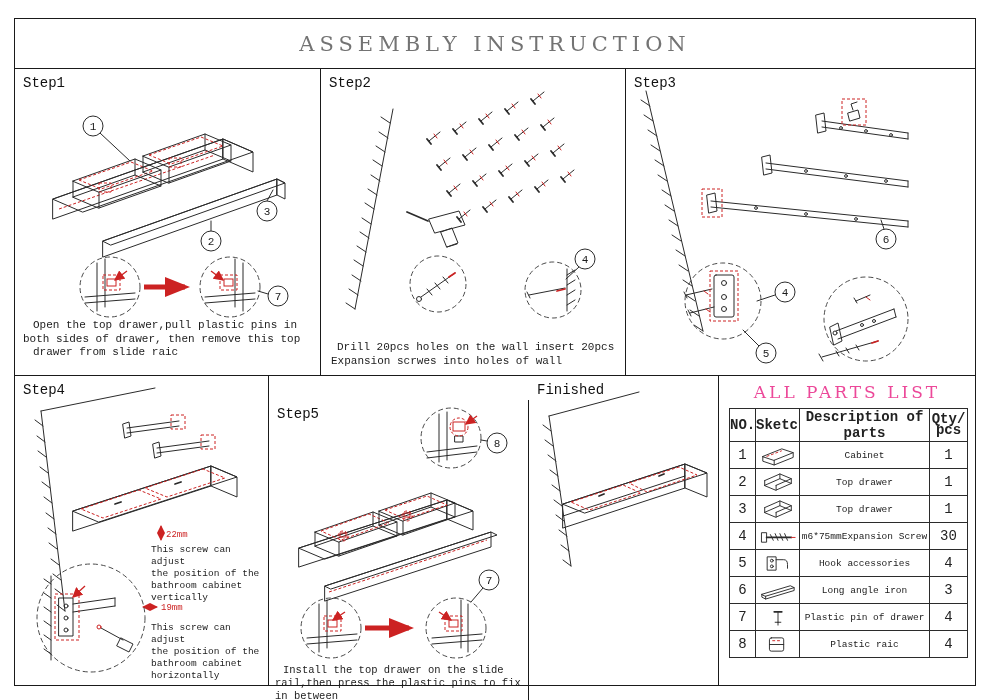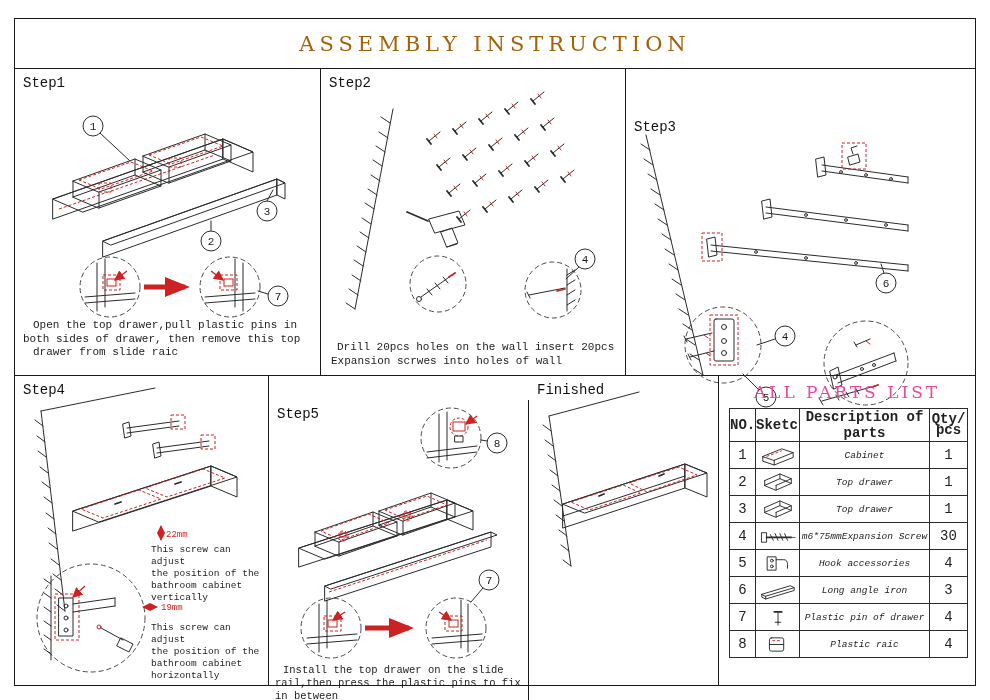--- a/index.html
+++ b/index.html
@@ -1,27 +1,27 @@
 <!DOCTYPE html>
 <html><head>
 <meta charset="utf-8">
 <style>
   html,body{margin:0;padding:0;background:#fff;}
   *{box-sizing:border-box;}
   body{font-family:"Liberation Mono","DejaVu Sans Mono",monospace;color:#222;}
   .page{position:relative;width:990px;height:700px;background:#fff;overflow:hidden;}
   .sheet{position:absolute;left:14px;top:18px;width:962px;height:668px;border:1px solid #1a1a1a;display:flex;flex-direction:column;}
   .title-bar{height:50px;border-bottom:1px solid #1a1a1a;display:flex;align-items:center;justify-content:center;}
-  .title{font-family:"DejaVu Serif","Liberation Serif",serif;font-size:21px;letter-spacing:5px;color:#a16207;}
+  .title{font-family:"DejaVu Serif","Liberation Serif",serif;font-size:21px;letter-spacing:5px;color:#737373;}
   .row{display:flex;}
   .row.top{height:307px;border-bottom:1px solid #1a1a1a;}
   .row.bottom{height:309px;}
   .panel{position:relative;height:100%;overflow:hidden;border-right:1px solid #1a1a1a;}
   .panel.last{border-right:none;}
-  .p-step1{width:306px;} .p-step2{width:305px;} .p-step3{flex:1;margin-top:44px;}
+  .p-step1{width:306px;} .p-step2{width:305px;} .p-step3{flex:1;}
   .p-step4{width:254px;} .p-step5{width:260px;margin-top:24px;} .p-finished{width:190px;} .p-parts{flex:1;}
   .step-label{position:absolute;top:6px;left:8px;font-size:14px;color:#111;z-index:3;}
   .panel svg.draw{position:absolute;left:0;top:0;}
   .caption{position:absolute;font-size:11px;line-height:13.5px;color:#1c1c1c;z-index:3;}
   .caption.small{font-size:10.5px;line-height:13px;}
   .note{position:absolute;font-size:9.5px;line-height:12px;color:#1c1c1c;z-index:3;}
   
   .ln{fill:none;stroke:#2b2b2b;stroke-width:1;stroke-linecap:round;stroke-linejoin:round;}
   .ln2{fill:none;stroke:#2b2b2b;stroke-width:1.8;stroke-linecap:round;}
   .rd{fill:none;stroke:#cc2222;stroke-width:1;stroke-linecap:round;}
@@ -35,21 +35,21 @@
   .callout-num{font-family:"Liberation Mono","DejaVu Sans Mono",monospace;font-size:11px;text-anchor:middle;fill:#1c1c1c;}
   .dimtext{font-family:"Liberation Mono","DejaVu Sans Mono",monospace;font-size:9px;fill:#cc2222;}
   
   .parts-title{position:absolute;top:6px;left:0;width:100%;text-align:center;font-family:"DejaVu Serif","Liberation Serif",serif;font-size:17px;letter-spacing:3px;color:#ec4899;}
   .parts-table{position:absolute;left:10px;top:32px;width:238px;border-collapse:collapse;table-layout:fixed;}
   .parts-table th,.parts-table td{border:1px solid #2b2b2b;font-size:14px;text-align:center;vertical-align:middle;padding:0;overflow:hidden;}
   .parts-table thead tr{height:30px;}
   .parts-table tbody tr{height:27px;}
   .c-no{width:26px;} .c-sk{width:44px;} .c-ds{width:130px;} .c-qt{width:38px;}
   .qty-h{white-space:pre-line;line-height:11px;}
-  td.ds{font-size:9.5px;font-style:italic;}
+  td.ds{font-size:9.5px;}
   td.sk svg{display:block;margin:0 auto;}
 </style>
 </head>
 <body>
 
 <svg width="0" height="0" style="position:absolute">
   <defs>
     <marker id="arrS" markerWidth="8" markerHeight="8" refX="7" refY="4" orient="auto-start-reverse">
       <path d="M0,0 L8,4 L0,8 Z" fill="#cc2222"></path>
     </marker>

